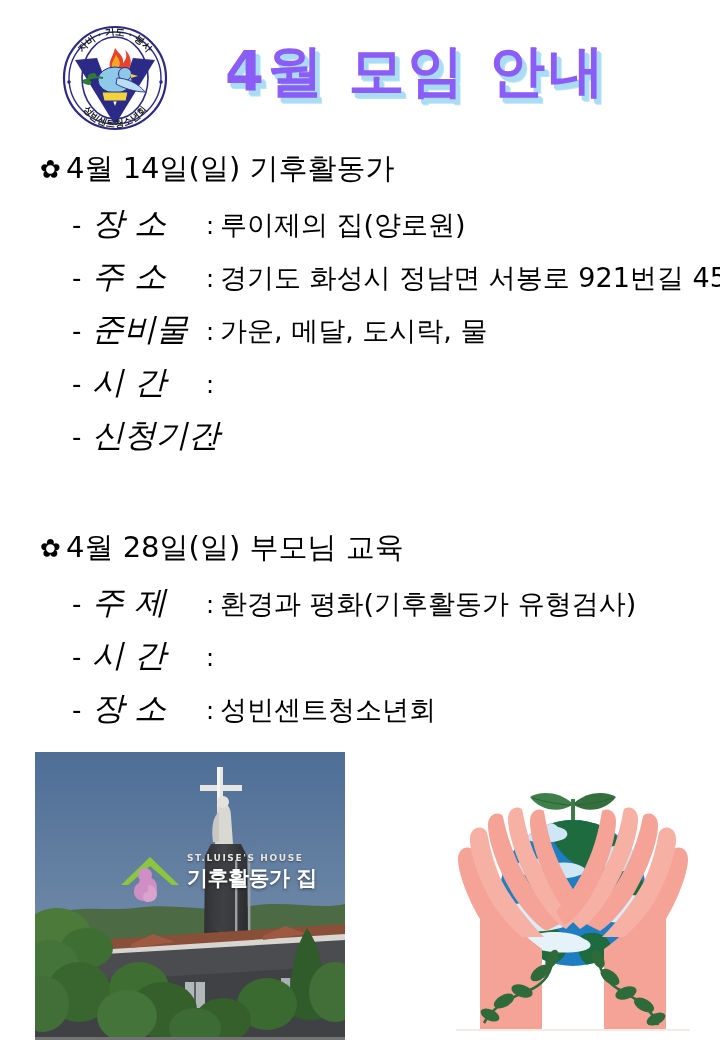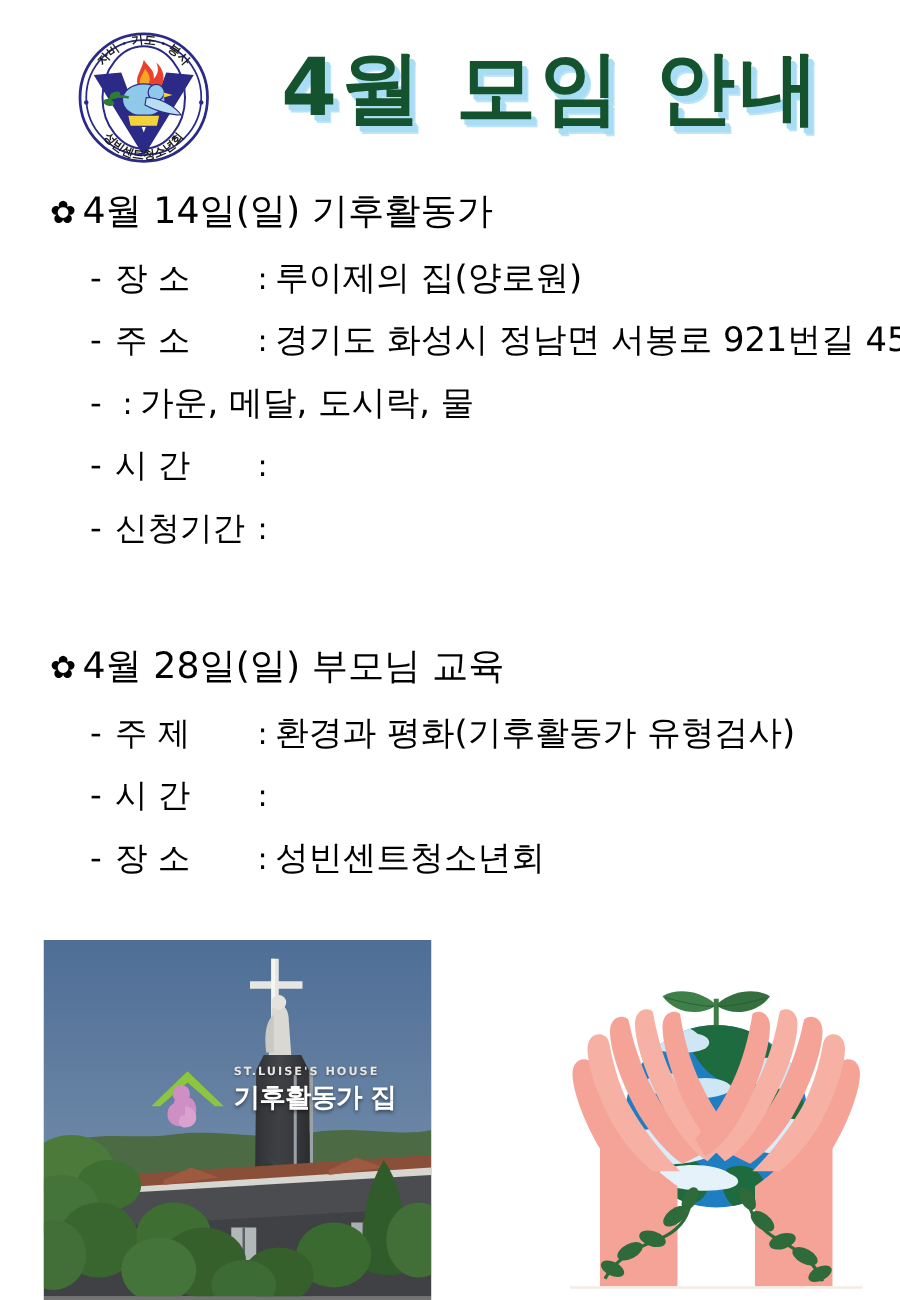--- a/index.html
+++ b/index.html
@@ -37,24 +37,24 @@
 
   .title-wrap {
     position: absolute;
     left: 225px;
     top: 28px;
     width: 420px;
     height: 86px;
   }
   .poster-title {
     font-family: "DejaVu Sans", "Liberation Sans", sans-serif;
-    font-size: 64px;
+    font-size: 56px;
     font-weight: bold;
     letter-spacing: 3px;
-    color: #14532d;
+    color: #8b5cf6;
     line-height: 86px;
     white-space: nowrap;
     -webkit-text-stroke: 2px #ffffff;
     paint-order: stroke fill;
     text-shadow:
        3px 4px 0 #a9dcf5,
        4px 5px 0 #a9dcf5,
        5px 6px 0 #bce4f7;
   }
 
@@ -98,22 +98,23 @@
   .dash {
     display: inline-block;
     width: 20px;
     min-width: 20px;
     font-size: 26px;
   }
   .field-label {
     display: inline-block;
     width: 108px;
     min-width: 108px;
-    font-size: 26px;
+    font-size: 32px;
     letter-spacing: 0;
+    font-style: italic;
   }
   .field-label.wide { letter-spacing: 0; }
   .colon {
     display: inline-block;
     width: 20px;
     min-width: 20px;
     text-align: center;
     font-size: 24px;
   }
   .field-value { font-size: 27px; }
@@ -259,20 +260,21 @@
 
     <div class="detail-line">
       <span class="dash">-</span>
       <span class="field-label">주     소</span>
       <span class="colon">:</span>
       <span class="field-value">경기도 화성시 정남면 서봉로 921번길 45</span>
     </div>
 
     <div class="detail-line">
       <span class="dash">-</span>
+      <span class="field-label wide">준비물</span>
       <span class="colon">:</span>
       <span class="field-value">가운, 메달, 도시락, 물</span>
     </div>
 
     <div class="detail-line">
       <span class="dash">-</span>
       <span class="field-label">시     간</span>
       <span class="colon">:</span>
     </div>
 

